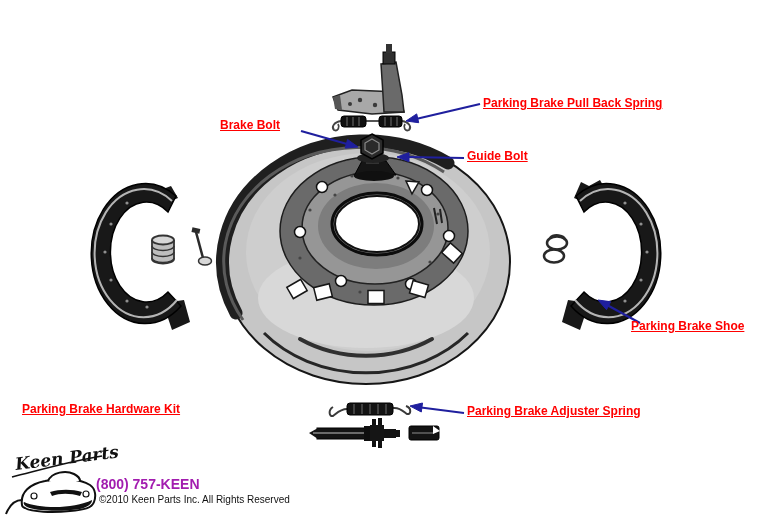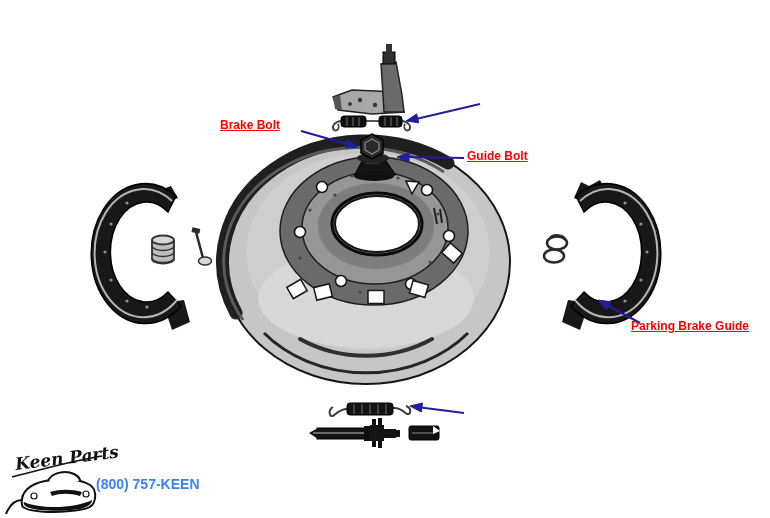--- a/index.html
+++ b/index.html
@@ -6,21 +6,21 @@
   .canvas{
     position:relative;width:770px;height:518px;background:#ffffff;
     font-family:"Liberation Sans",sans-serif;overflow:hidden;
   }
   .diagram-svg{position:absolute;left:0;top:0;}
   .part-label{
     position:absolute;color:#ff0000;font-size:12px;font-weight:bold;
     text-decoration:underline;white-space:nowrap;cursor:pointer;line-height:13px;
   }
   .phone{
-    position:absolute;left:96px;top:477px;color:#3b82f6;
+    position:absolute;left:96px;top:477px;color:#a21caf;
     font-size:14px;font-weight:bold;white-space:nowrap;line-height:15px;
   }
   .copyright{
     position:absolute;left:99px;top:494px;color:#111111;
     font-size:10px;white-space:nowrap;line-height:11px;
   }
 </style>
 </head>
 <body>
 
@@ -212,25 +212,29 @@
         <path d="M50,492 C60,489 72,489 82,492 L80,496 C70,493 60,493 52,496 Z" fill="#111111"></path>
         <path d="M24,502 C40,509 74,509 92,500 C92,504 88,507 80,509 C60,512 36,511 27,507
                  C24,505 23,503 24,502 Z" fill="#111111"></path>
         <circle cx="34" cy="496" r="3" fill="#ffffff" stroke="#111111" stroke-width="1.2"></circle>
         <circle cx="86" cy="494" r="3" fill="#ffffff" stroke="#111111" stroke-width="1.2"></circle>
         <path d="M6,514 C10,504 16,500 22,500" stroke="#111111" stroke-width="2" fill="none"></path>
       </g>
     </g>
   </svg>
 
+  <div class="part-label" style="left:483px;top:97px">Parking Brake Pull Back Spring</div>
 
   <div class="part-label" style="left:220px;top:119px">Brake Bolt</div>
 
   <div class="part-label" style="left:467px;top:150px">Guide Bolt</div>
 
-  <div class="part-label" style="left:631px;top:320px">Parking Brake Guide</div>
-
-
+  <div class="part-label" style="left:631px;top:320px">Parking Brake Shoe</div>
+
+  <div class="part-label" style="left:22px;top:403px">Parking Brake Hardware Kit</div>
+
+  <div class="part-label" style="left:467px;top:405px">Parking Brake Adjuster Spring</div>
 
   <div class="phone">(800) 757-KEEN</div>
 
+  <div class="copyright">©2010 Keen Parts Inc. All Rights Reserved</div>
 
 </div>
 
 </body></html>

